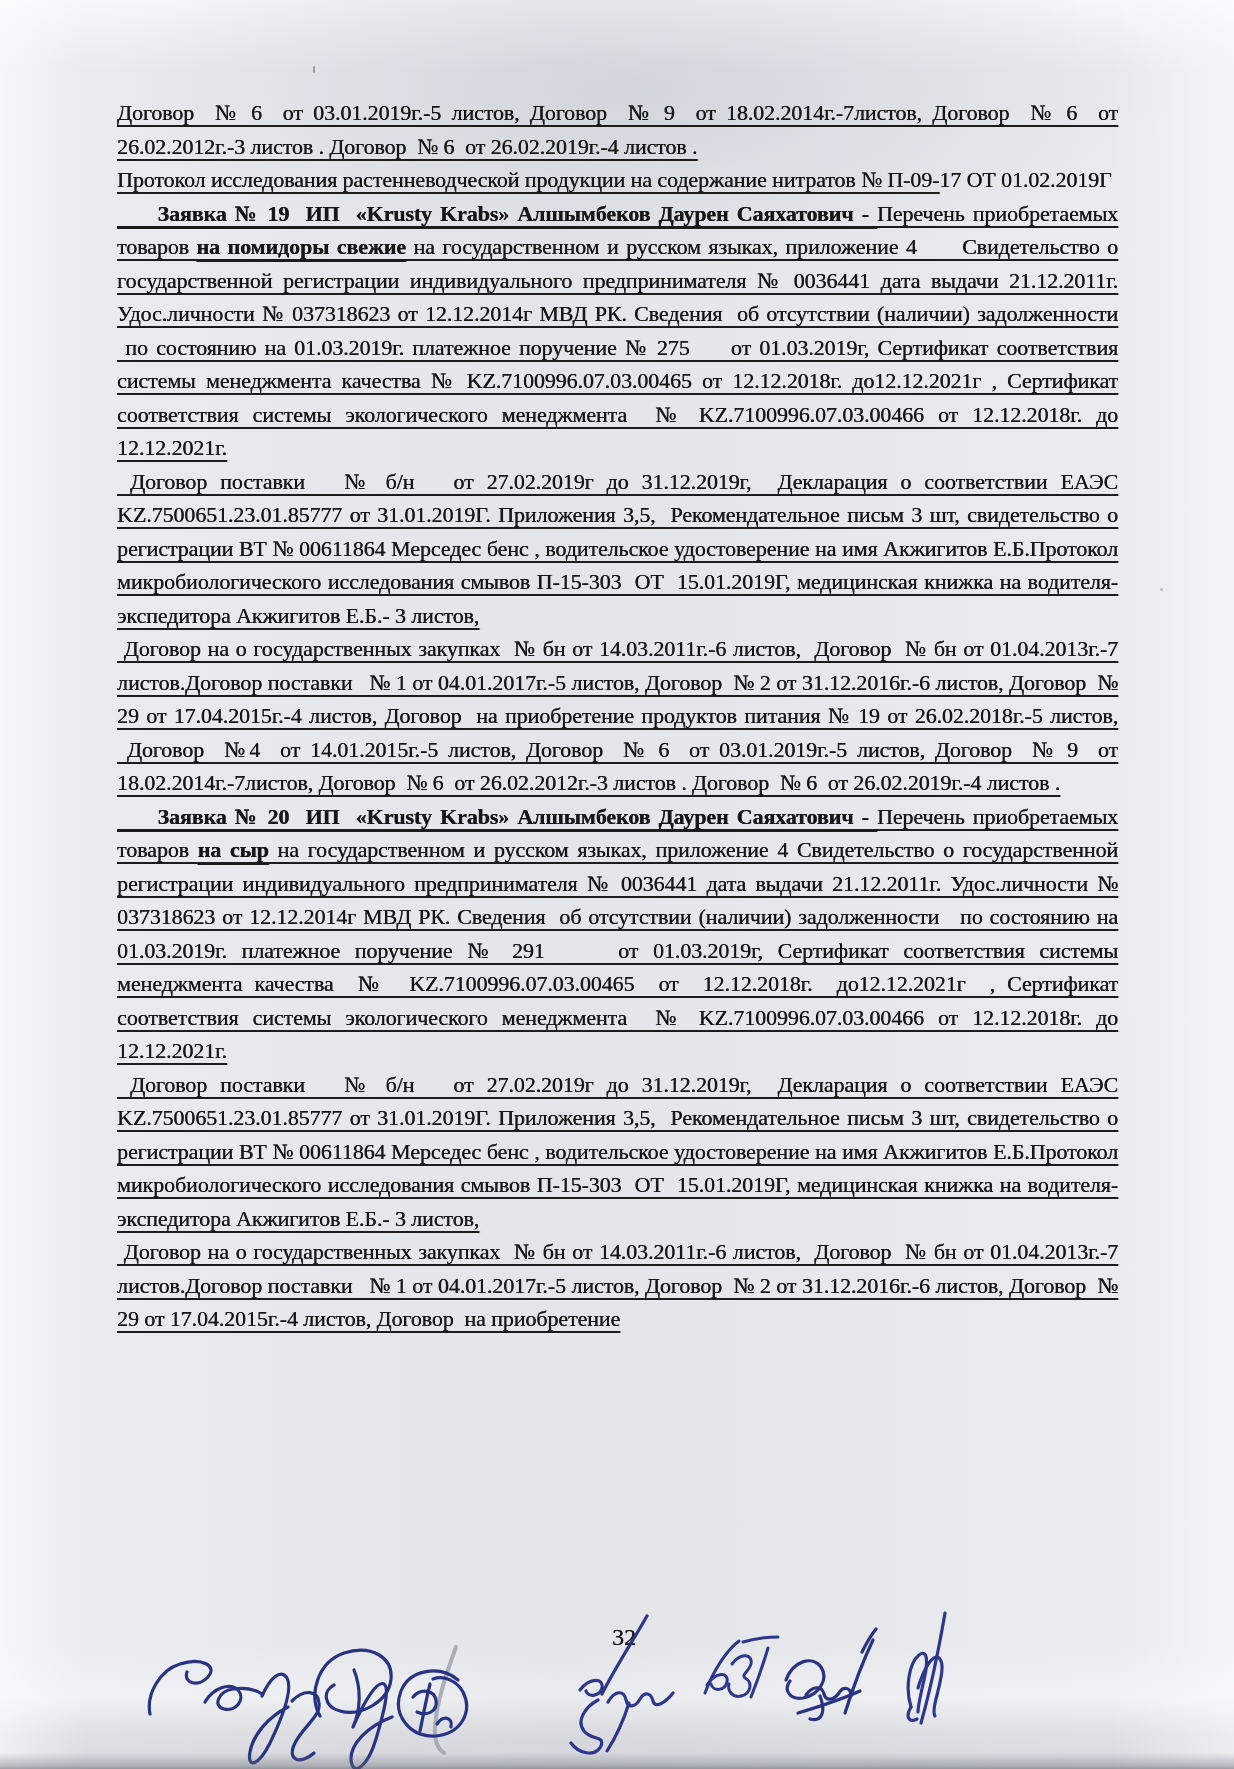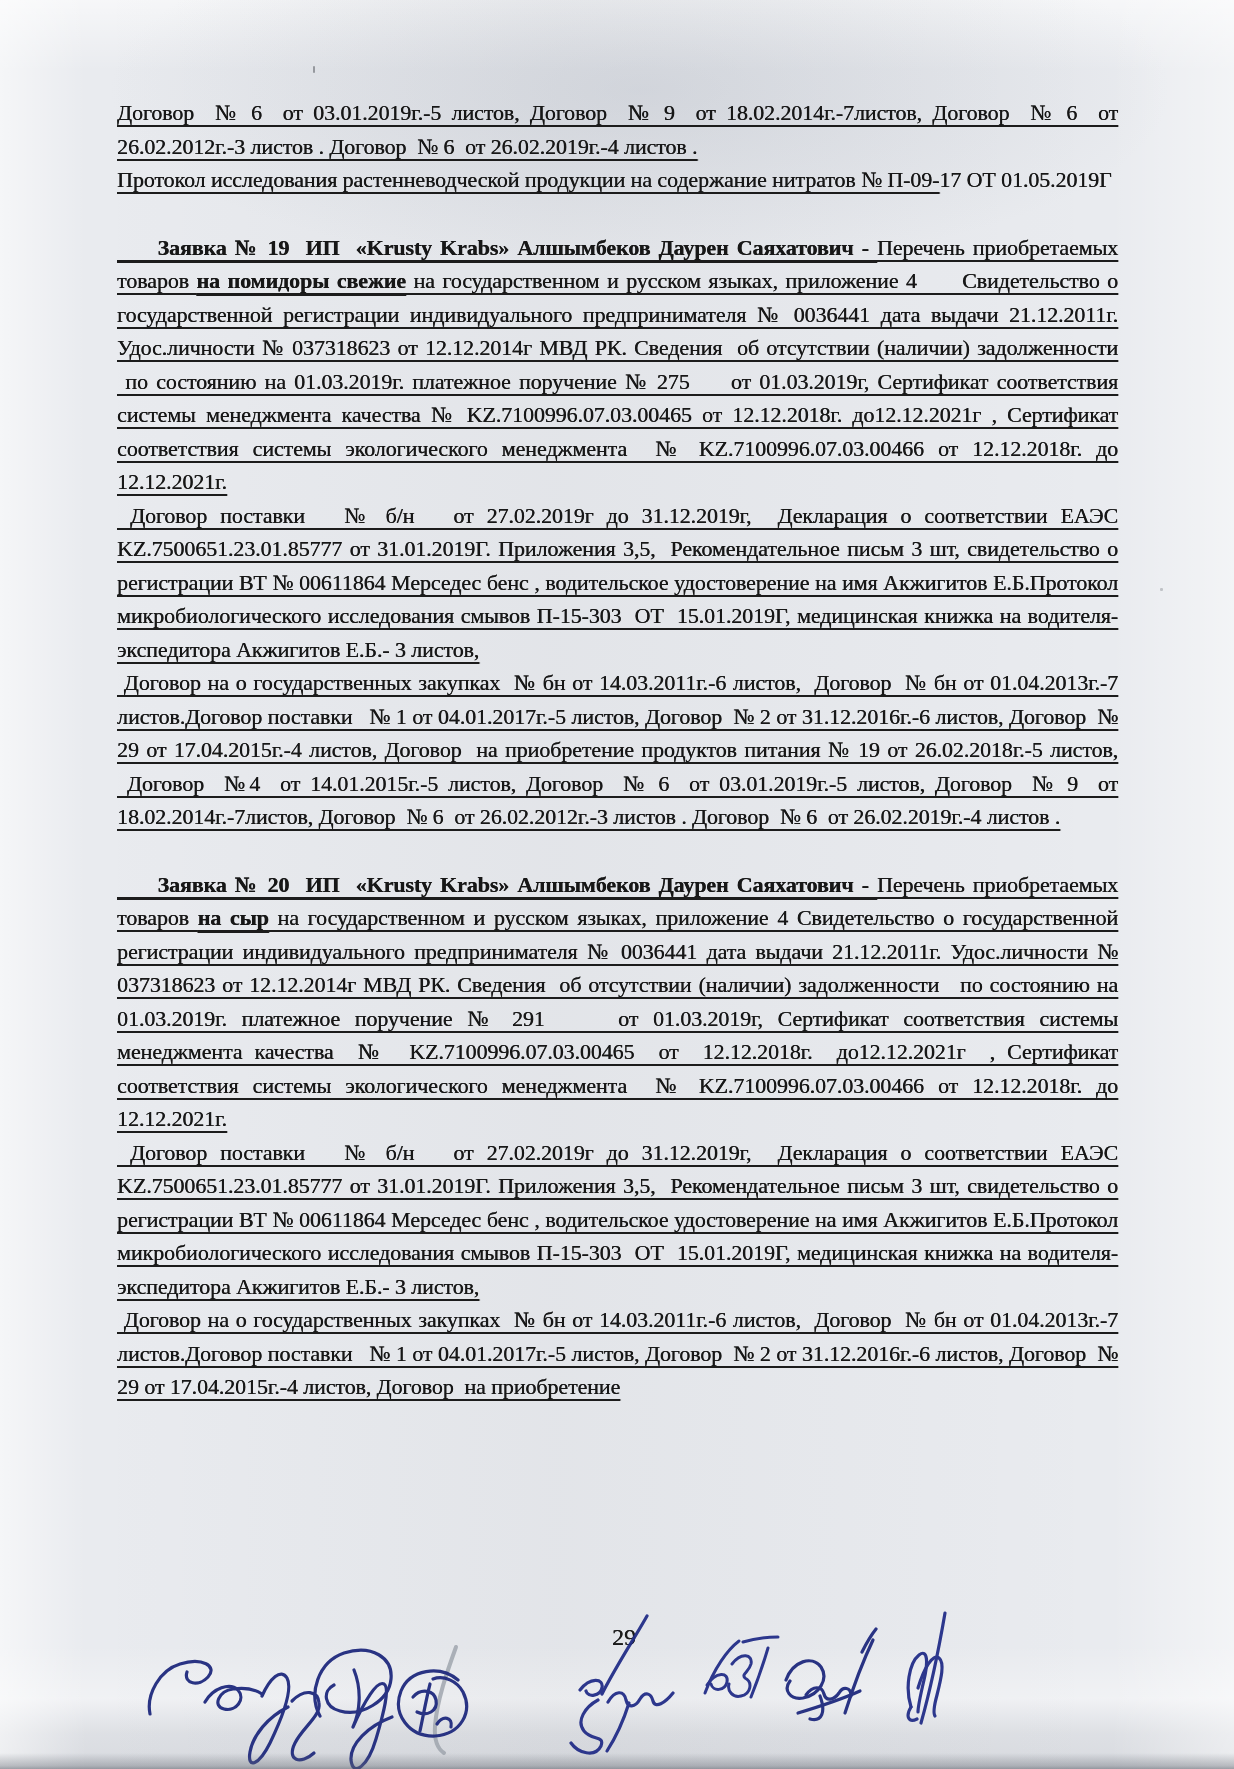--- a/index.html
+++ b/index.html
@@ -17,21 +17,21 @@
     color:#171717;
   }
   .text{
     position:absolute;left:117px;top:96px;width:1001px;
     font-size:22px;line-height:33.5px;
     text-align:justify;
     letter-spacing:-0.1px;
     text-shadow:0.35px 0 0 #1d1d1d;
   }
   p.para{margin:0;padding:0;}
-  p.gap{margin-top:34px;}
+  p.gap{}
   .u{
     text-decoration:underline;
     text-decoration-thickness:2px;
     text-underline-offset:5px;
     text-decoration-color:#1c1c1c;
   }
   .b{font-weight:700;}
   .b.u{text-decoration-thickness:2.6px;}
   .page-number{
     position:absolute;left:612px;top:1624px;
@@ -51,21 +51,21 @@
 
 <div class="page">
 
   <div class="text">
 
     <p class="para">
       <span class="u">Договор &nbsp;№ 6 &nbsp;от 03.01.2019г.-5 листов, Договор &nbsp;№ 9 &nbsp;от 18.02.2014г.-7листов, Договор &nbsp;№ 6 &nbsp;от 26.02.2012г.-3 листов . Договор &nbsp;№ 6 &nbsp;от 26.02.2019г.-4 листов .</span>
     </p>
 
     <p class="para">
-      <span class="u">Протокол исследования растенневодческой продукции на содержание нитратов № П-09-</span><span>17 ОТ 01.05.2019Г</span>
+      <span class="u">Протокол исследования растенневодческой продукции на содержание нитратов № П-09-</span><span>17 ОТ 01.02.2019Г</span>
     </p>
 
     <p class="para gap">
       <span class="u b">&nbsp;&nbsp;&nbsp;&nbsp;&nbsp;Заявка № 19 &nbsp;ИП &nbsp;«Krusty Krabs» Алшымбеков Даурен Саяхатович - </span><span class="u">Перечень приобретаемых товаров </span><span class="u b">на помидоры свежие</span><span class="u"> на государственном и русском языках, приложение 4 &nbsp;&nbsp;&nbsp;&nbsp; Свидетельство о государственной регистрации индивидуального предпринимателя № 0036441 дата выдачи 21.12.2011г. Удос.личности № 037318623 от 12.12.2014г МВД РК. Сведения &nbsp;об отсутствии (наличии) задолженности &nbsp;по состоянию на 01.03.2019г. платежное поручение № 275 &nbsp;&nbsp;&nbsp; от 01.03.2019г, Сертификат соответствия системы менеджмента качества № KZ.7100996.07.03.00465 от 12.12.2018г. до12.12.2021г , Сертификат соответствия системы экологического менеджмента &nbsp;№ KZ.7100996.07.03.00466 от 12.12.2018г. до 12.12.2021г.</span>
     </p>
 
     <p class="para">
       <span class="u">&nbsp;Договор поставки &nbsp;&nbsp;№ б/н &nbsp;&nbsp;от 27.02.2019г до 31.12.2019г, &nbsp;Декларация о соответствии ЕАЭС KZ.7500651.23.01.85777 от 31.01.2019Г. Приложения 3,5, &nbsp;Рекомендательное письм 3 шт, свидетельство о регистрации ВТ № 00611864 Мерседес бенс , водительское удостоверение на имя Акжигитов Е.Б.Протокол микробиологического исследования смывов П-15-303 &nbsp;ОТ &nbsp;15.01.2019Г, медицинская книжка на водителя-экспедитора Акжигитов Е.Б.- 3 листов,</span>
     </p>
 
@@ -80,21 +80,21 @@
     <p class="para">
       <span class="u">&nbsp;Договор поставки &nbsp;&nbsp;№ б/н &nbsp;&nbsp;от 27.02.2019г до 31.12.2019г, &nbsp;Декларация о соответствии ЕАЭС KZ.7500651.23.01.85777 от 31.01.2019Г. Приложения 3,5, &nbsp;Рекомендательное письм 3 шт, свидетельство о регистрации ВТ № 00611864 Мерседес бенс , водительское удостоверение на имя Акжигитов Е.Б.Протокол микробиологического исследования смывов П-15-303 &nbsp;ОТ &nbsp;15.01.2019Г, медицинская книжка на водителя-экспедитора Акжигитов Е.Б.- 3 листов,</span>
     </p>
 
     <p class="para">
       <span class="u">&nbsp;Договор на о государственных закупках &nbsp;№ бн от 14.03.2011г.-6 листов, &nbsp;Договор &nbsp;№ бн от 01.04.2013г.-7 листов.Договор поставки &nbsp;&nbsp;№ 1 от 04.01.2017г.-5 листов, Договор &nbsp;№ 2 от 31.12.2016г.-6 листов, Договор &nbsp;№ 29 от 17.04.2015г.-4 листов, Договор &nbsp;на приобретение</span>
     </p>
 
   </div>
 
-  <div class="page-number">29</div>
+  <div class="page-number">32</div>
 
   <svg class="sig-svg" viewBox="0 0 1234 1769">
 
     <path d="M456,1647 C447,1672 437,1700 435,1726 C434,1741 438,1749 444,1753" stroke="#9ba1aa" stroke-width="4" opacity="0.8"></path>
 
     <g stroke="#1f2a7e" stroke-width="3.2" opacity="0.95">
       <path d="M150,1714 C146,1694 160,1670 180,1664 C202,1657 218,1666 208,1677 C199,1687 183,1684 187,1672"></path>
       <path d="M205,1702 C213,1688 230,1682 238,1690 C246,1699 236,1712 224,1709 C212,1706 219,1691 233,1689 C247,1687 256,1690 262,1694"></path>
       <path d="M262,1696 C270,1678 281,1668 287,1678 C293,1689 283,1716 270,1743 C259,1765 247,1770 250,1752 C253,1735 268,1717 288,1707"></path>
       <path d="M292,1701 C305,1688 318,1691 319,1703 C321,1716 303,1727 295,1743 C286,1761 301,1765 314,1753"></path>

